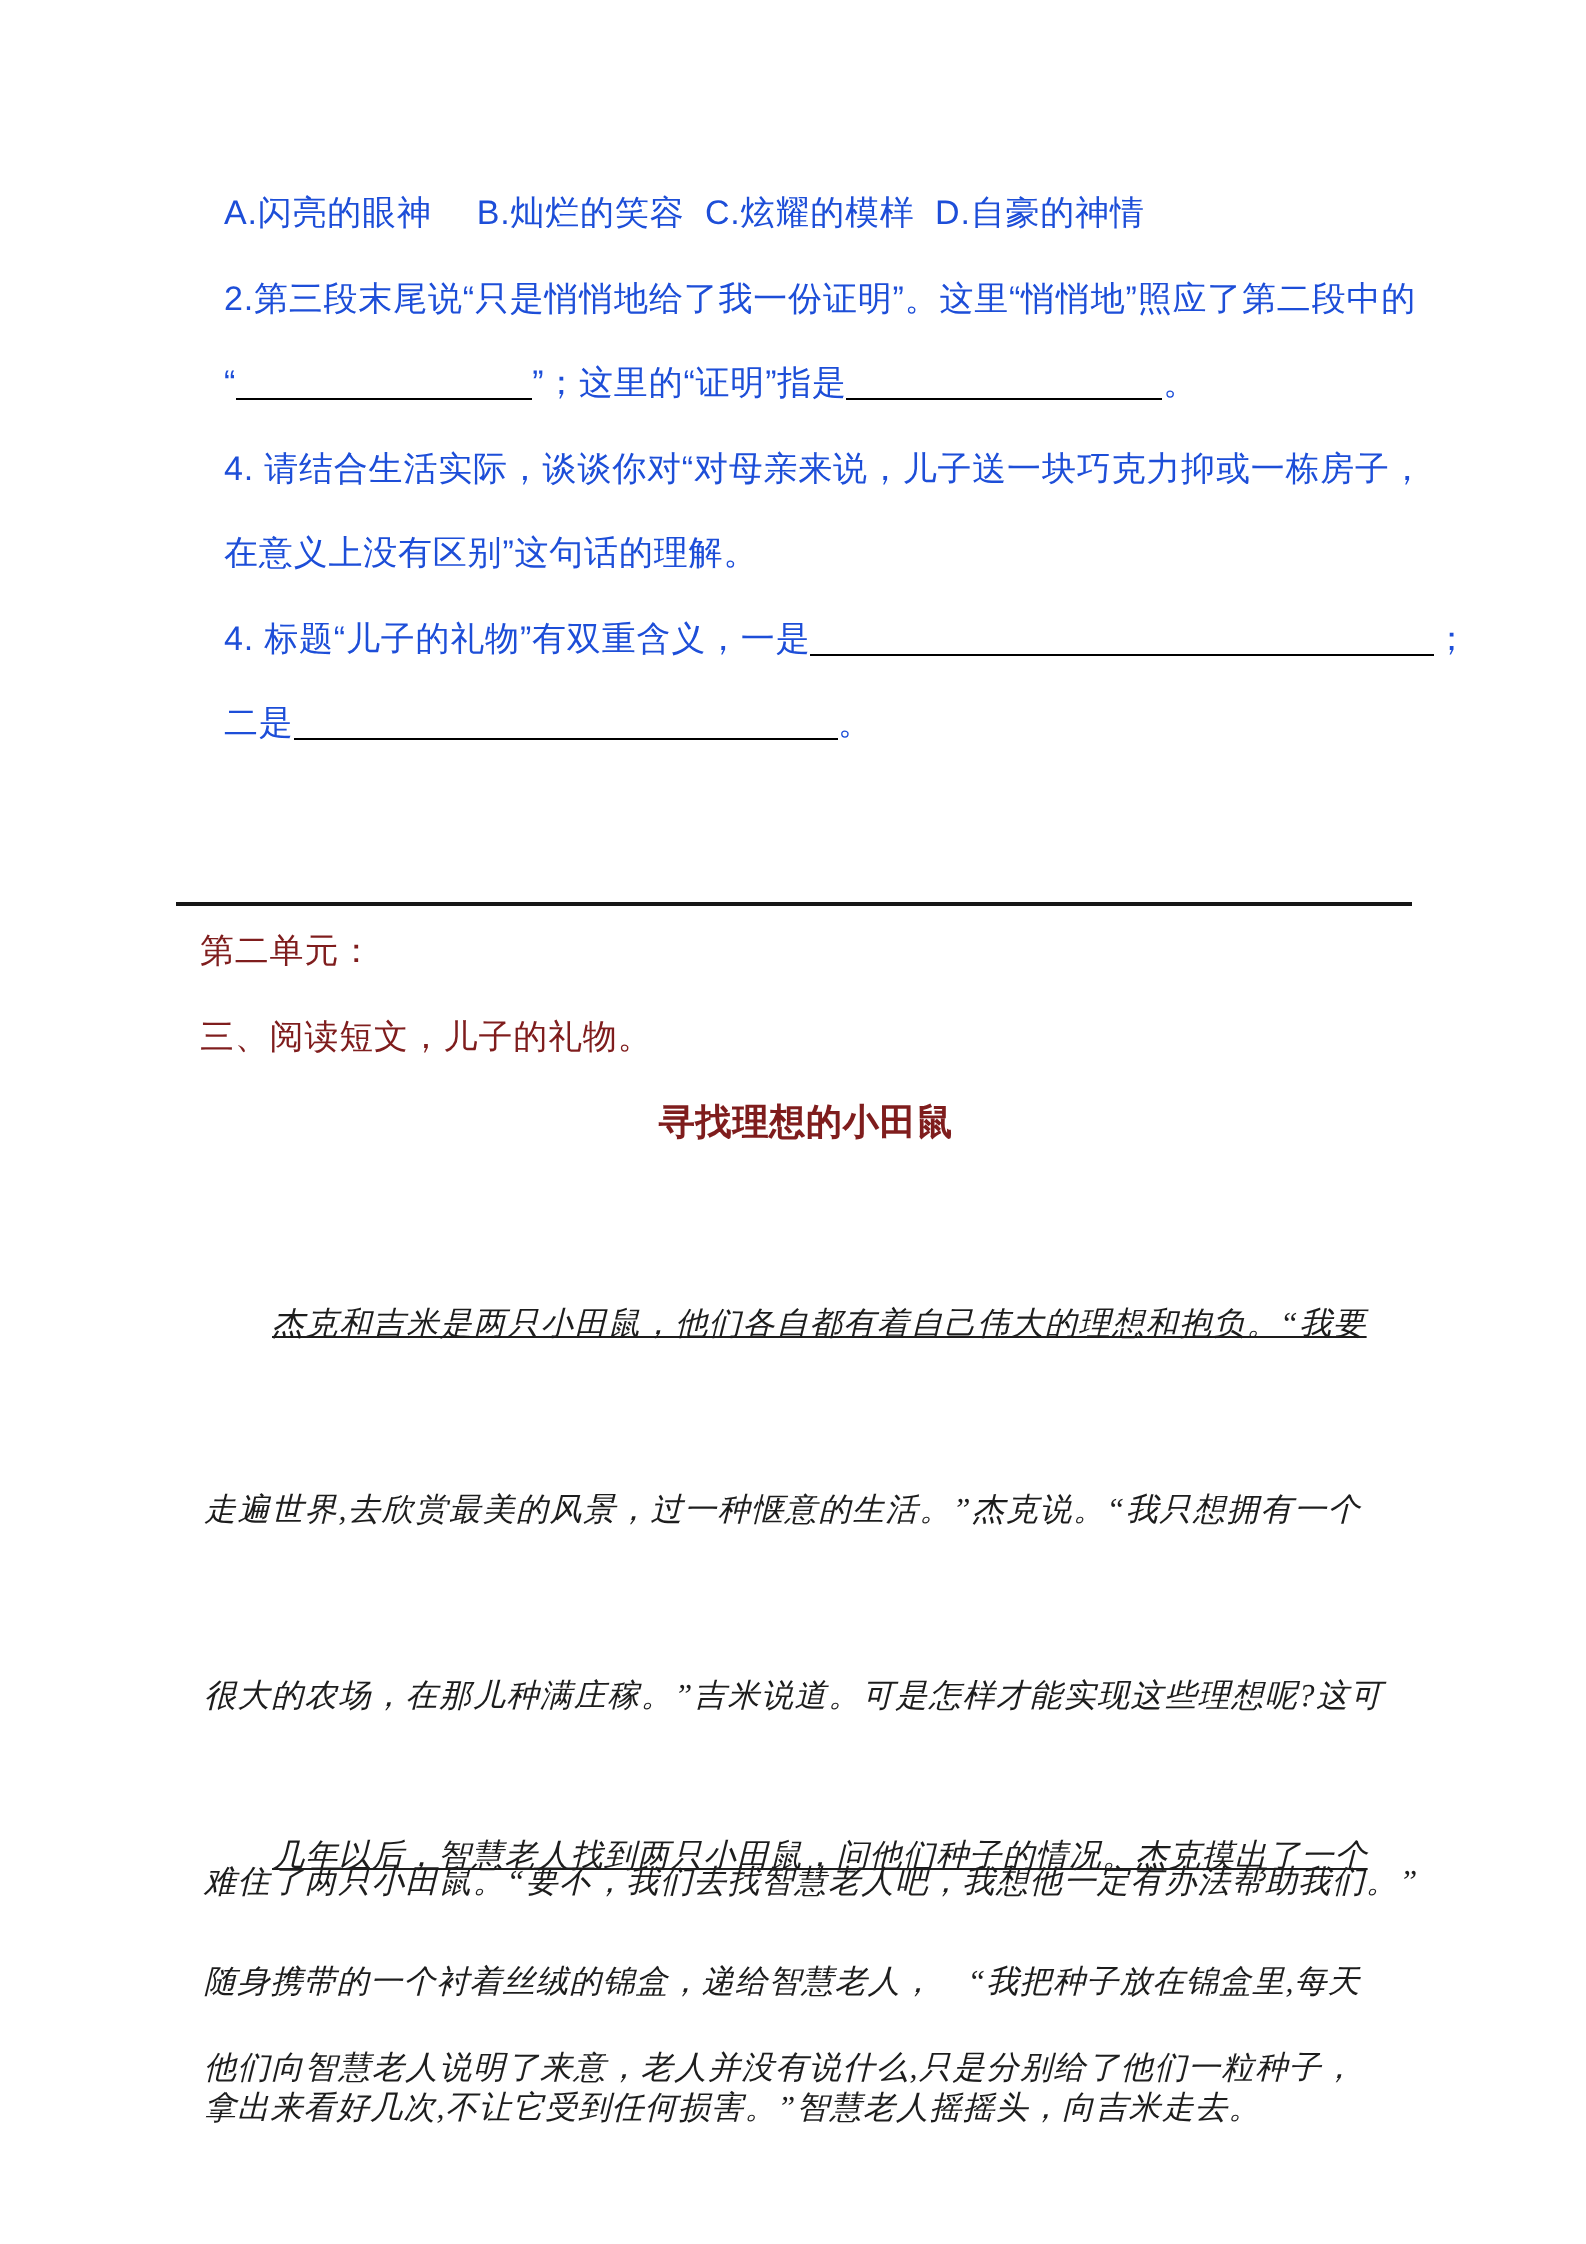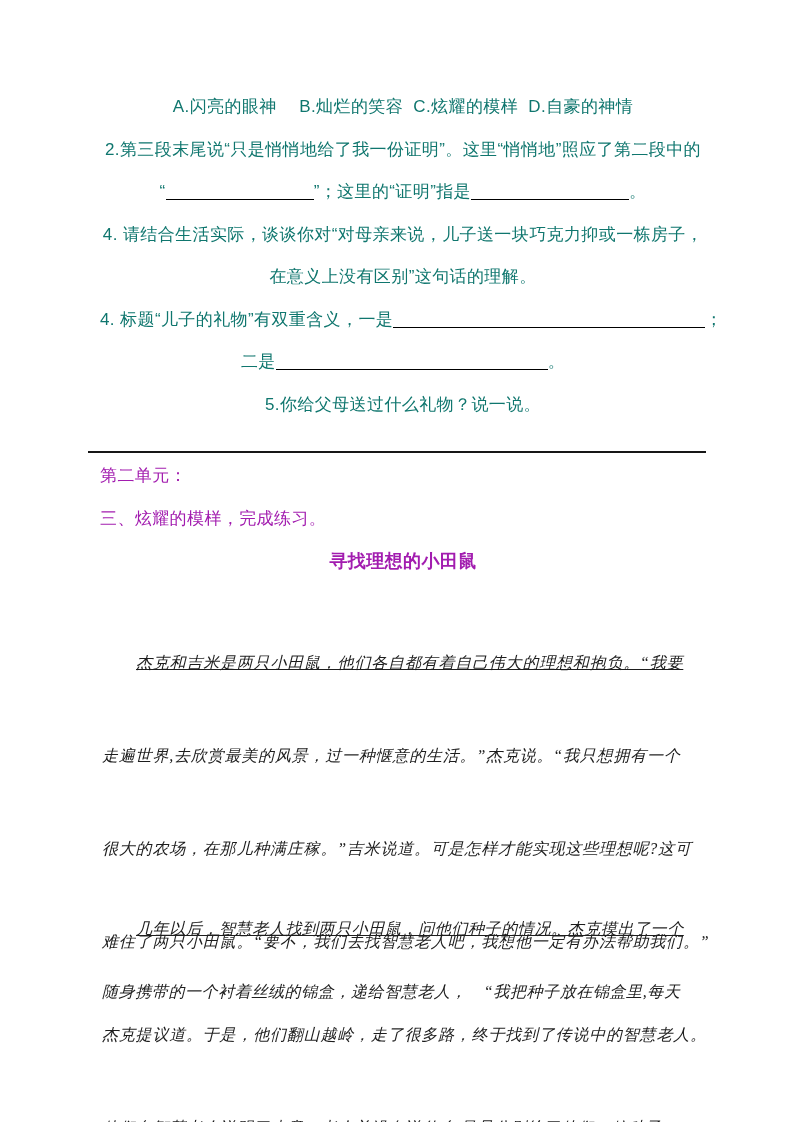--- a/index.html
+++ b/index.html
@@ -4,44 +4,44 @@
 <style>
   * { margin:0; padding:0; box-sizing:border-box; }
   html,body { background:#ffffff; }
   .page {
     position:relative; width:793px; height:1122px;
     background:#ffffff; color:#151515; overflow:hidden;
     font-family:"Liberation Sans", sans-serif;
   }
   
   .q-block {
-    position:absolute; left:100px; top:86px; width:606px;
+    position:absolute; left:112px; top:86px; width:606px;
     font:17px/42.5px "Liberation Sans", sans-serif;
-    letter-spacing:0.4px; color:#0f766e;text-align:center;
+    letter-spacing:0.4px; color:#1d4ed8;
   }
   .qline { white-space:pre; }
   .blank {
     display:inline-block; height:1em;
     border-bottom:1.6px solid #000;
     vertical-align:-3px;
   }
   .b-q2a { width:148px; }
   .b-q2b { width:158px; }
   .b-q4a { width:312px; }
   .b-q4b { width:272px; }
   
   .divider {
     position:absolute; left:88px; top:451px; width:618px;
     border-top:2px solid #161616;
   }
   
   .s2-block {
     position:absolute; left:100px; top:455px; width:606px;
     font:17px/42.5px "Liberation Sans", sans-serif;
-    letter-spacing:0.4px; color:#a21caf;
+    letter-spacing:0.4px; color:#7f1d1d;
   }
   .story-title-line { text-align:center; font-weight:bold; font-size:18px;font-family:Liberation Serif, serif; }
   
   .story-p1 {
     position:absolute; left:102px; top:585px; width:620px;
     font:16px/31px "Liberation Serif", serif; font-style:italic;
     letter-spacing:0.8px; color:#1d1d1d; white-space:pre;
   }
   .story-p2 {
     position:absolute; left:102px; top:834px; width:620px;
@@ -56,44 +56,43 @@
 <div class="page">
 
   <div class="q-block">
     <div class="qline">A.闪亮的眼神　 B.灿烂的笑容  C.炫耀的模样  D.自豪的神情</div>
     <div class="qline">2.第三段末尾说“只是悄悄地给了我一份证明”。这里“悄悄地”照应了第二段中的</div>
     <div class="qline"><span>“</span><span class="blank b-q2a"></span><span>”；这里的“证明”指是</span><span class="blank b-q2b"></span><span>。</span></div>
     <div class="qline">4. 请结合生活实际，谈谈你对“对母亲来说，儿子送一块巧克力抑或一栋房子，</div>
     <div class="qline">在意义上没有区别”这句话的理解。</div>
     <div class="qline"><span>4. 标题“儿子的礼物”有双重含义，一是</span><span class="blank b-q4a"></span><span>；</span></div>
     <div class="qline"><span>二是</span><span class="blank b-q4b"></span><span>。</span></div>
-    <div class="qline">5.你给父母送过什么礼物？说一说。</div>
   </div>
 
   <div class="divider"></div>
 
   <div class="s2-block">
     <div class="qline">第二单元：</div>
-    <div class="qline">三、炫耀的模样，完成练习。</div>
+    <div class="qline">三、阅读短文，儿子的礼物。</div>
     <div class="story-title-line">寻找理想的小田鼠</div>
   </div>
 
   <div class="story-p1">
     <div class="ind">杰克和吉米是两只小田鼠，他们各自都有着自己伟大的理想和抱负。“我要</div>
     <div>走遍世界,去欣赏最美的风景，过一种惬意的生活。”杰克说。“我只想拥有一个</div>
     <div>很大的农场，在那儿种满庄稼。”吉米说道。可是怎样才能实现这些理想呢?这可</div>
     <div>难住了两只小田鼠。“要不，我们去找智慧老人吧，我想他一定有办法帮助我们。”</div>
-    <div>杰克提议道。于是，他们翻山越岭，走了很多路，终于找到了传说中的智慧老人。</div>
     <div>他们向智慧老人说明了来意，老人并没有说什么,只是分别给了他们一粒种子，</div>
     
     
   </div>
 
   <div class="story-p2">
     <div>
       <div class="ind">几年以后，智慧老人找到两只小田鼠，问他们种子的情况。杰克摸出了一个</div>
       <div>随身携带的一个衬着丝绒的锦盒，递给智慧老人，　“我把种子放在锦盒里,每天</div>
+      <div>拿出来看好几次,不让它受到任何损害。”智慧老人摇摇头，向吉米走去。</div>
     </div>
     
     
   </div>
 
 </div>
 
 </body></html>

